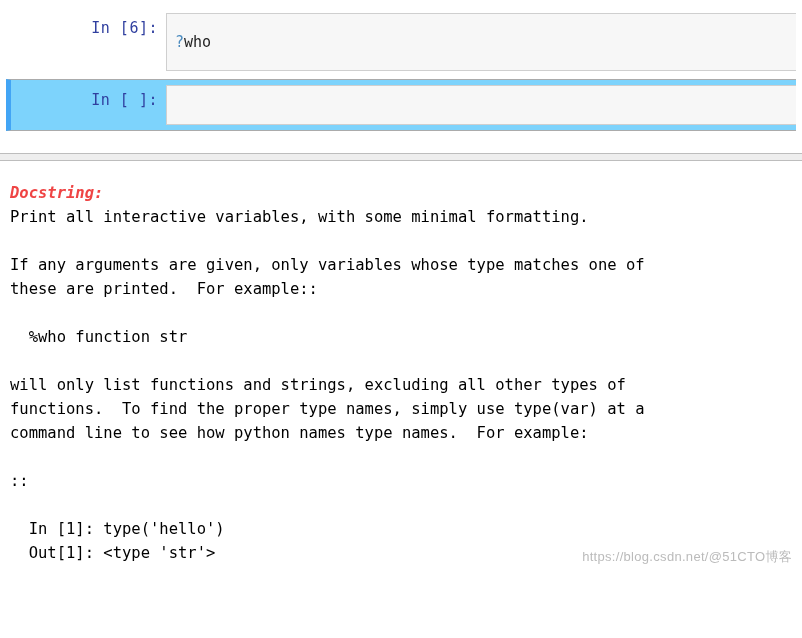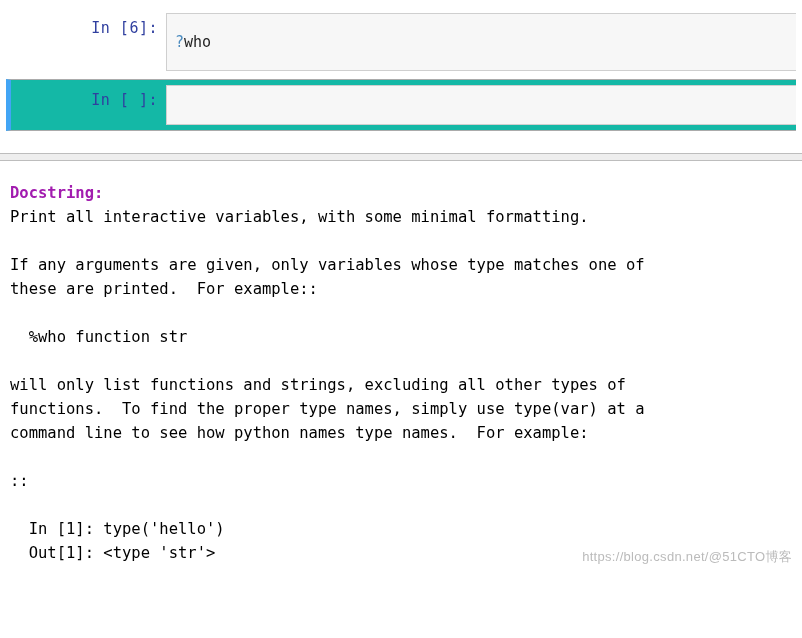--- a/index.html
+++ b/index.html
@@ -20,21 +20,21 @@
     padding: 5px 0;
     margin: 2px 6px;
     border-left: 5px solid transparent;
     border-top: 1px solid transparent;
     border-bottom: 1px solid transparent;
   }
   .cell.selected {
     border-left: 5px solid #42A5F5;
     border-top: 1px solid #ababab;
     border-bottom: 1px solid #ababab;
-    background: #14b8a6;
+    background: #7dd3fc;
   }
   .prompt {
     width: 155px;
     flex: none;
     text-align: right;
     padding: 6px 8px 0 0;
     color: #303F9F;
     font-size: 15px;
     letter-spacing: 0.5px;
   }
@@ -65,22 +65,23 @@
     font-size: 15.5px;
     line-height: 1.55;
     position: relative;
   }
   .pager pre {
     font-family: "DejaVu Sans Mono", Menlo, Consolas, monospace;
     white-space: pre-wrap;
     color: #000;
   }
   .ds-label {
-    color: #a21caf;
+    color: #ef4444;
     font-weight: bold;
+    font-style: italic;
   }
   .watermark {
     position: absolute;
     right: 10px;
     bottom: 6px;
     color: #bbb;
     font-size: 13px;
     font-family: Arial, sans-serif;
     letter-spacing: 0.3px;
     margin-top: 20px;

